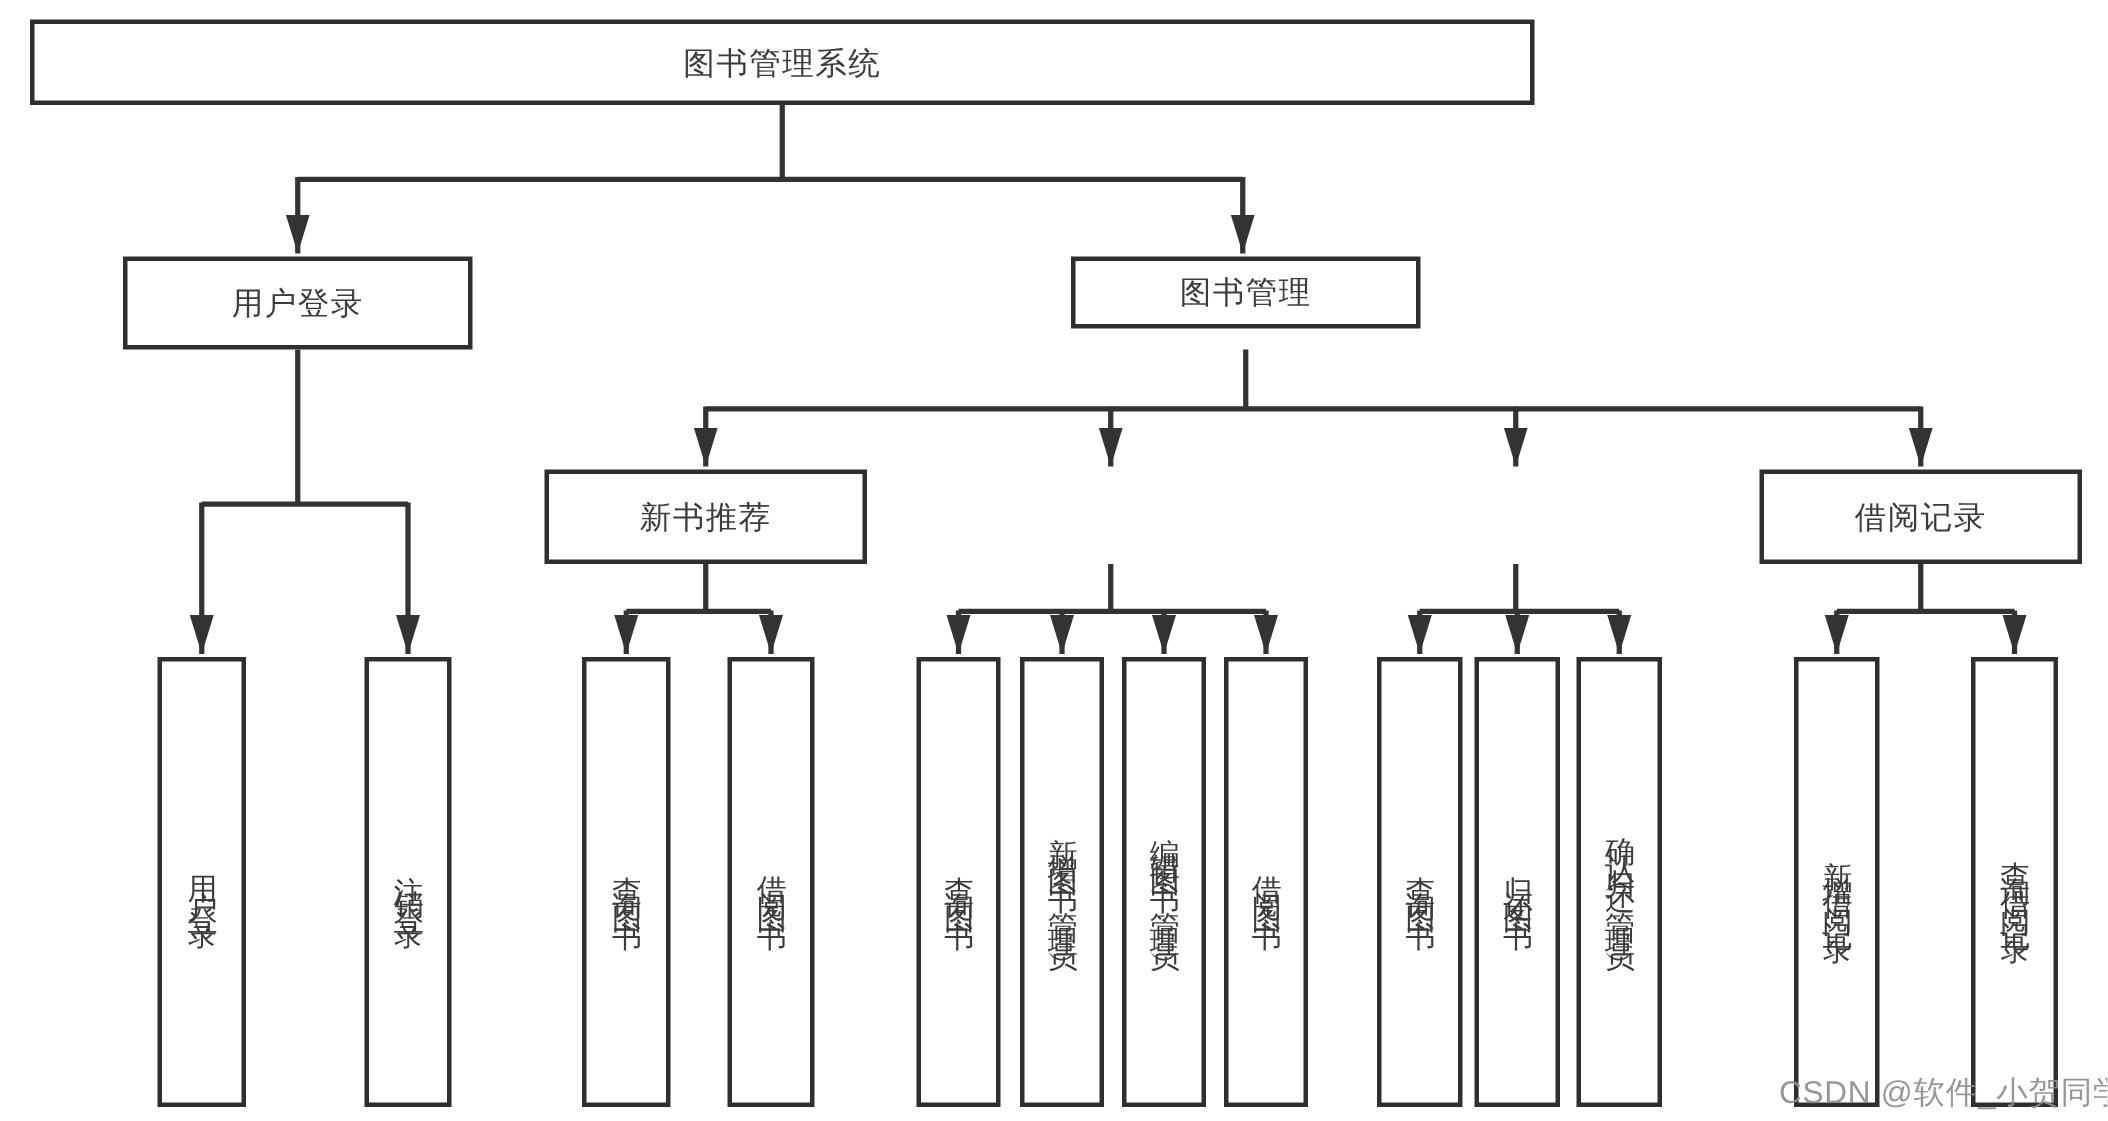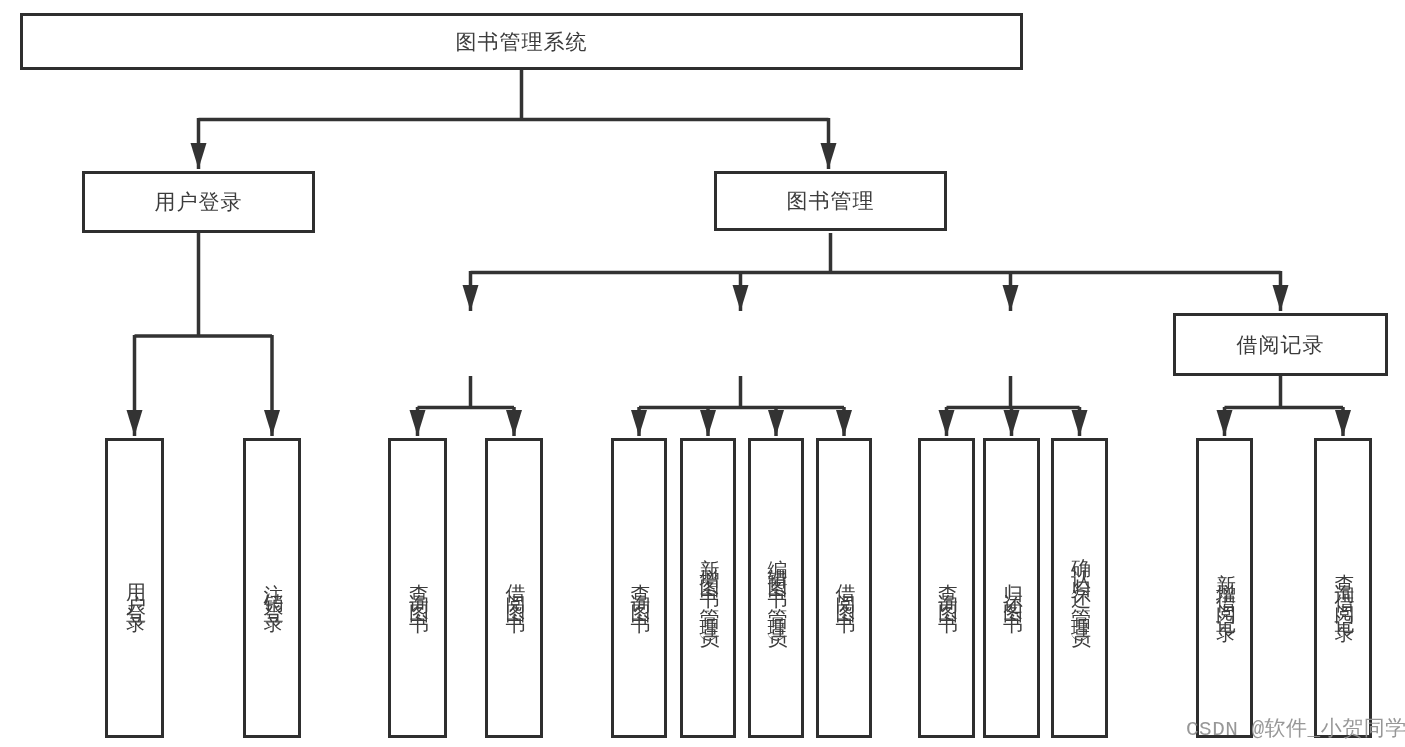--- a/index.html
+++ b/index.html
@@ -1,21 +1,21 @@
 <!DOCTYPE html>
 <html><head>
 <meta charset="utf-8">
 <style>
   html, body { margin: 0; padding: 0; background: #ffffff; }
   .stage {
     position: relative;
     width: 1405px;
     height: 747px;
     background: #ffffff;
-    font-family: Liberation Mono, monospace;
+    font-family: Liberation Sans, sans-serif;
     overflow: hidden;
   }
   .wires {
     position: absolute;
     left: 0; top: 0;
     width: 1405px; height: 747px;
     z-index: 1;
   }
   .node {
     position: absolute;
@@ -44,21 +44,21 @@
     font-size: 21px;
     color: #8f8f8f;
     opacity: 0.92;
     letter-spacing: 0.5px;
     white-space: nowrap;
     z-index: 3;
   }
   
   #n-root  { left: 20px;  top: 13px;  width: 1003px; height: 57px; }
   #n-login { left: 82px;  top: 171px; width: 233px;  height: 62px; }
-  #n-mgmt  { left: 714px; top: 171px; width: 233px;  height: 60px; }
+  #n-mgmt  { left: 714px; top: 171px; width: 233px;  height: 48px; }
   #n-l3-0  { left: 363px; top: 313px; width: 215px;  height: 63px; }
   #n-l3-1  { left: 633px; top: 313px; width: 215px;  height: 63px; }
   #n-l3-2  { left: 903px; top: 313px; width: 215px;  height: 63px; }
   #n-l3-3  { left: 1173px;top: 313px; width: 215px;  height: 63px; }
   .vbox    { top: 438px; height: 300px; }
   #leaf-0  { left: 105px;  width: 59px; }
   #leaf-1  { left: 243px;  width: 58px; }
   #leaf-2  { left: 388px;  width: 59px; }
   #leaf-3  { left: 485px;  width: 58px; }
   #leaf-4  { left: 611px;  width: 56px; }
@@ -123,20 +123,23 @@
     <span>图书管理系统</span>
   </div>
 
   <div class="node hbox" id="n-login">
     <span>用户登录</span>
   </div>
   <div class="node hbox" id="n-mgmt">
     <span>图书管理</span>
   </div>
 
+  <div class="node hbox" id="n-l3-0">
+    <span>新书推荐</span>
+  </div>
   <div class="node hbox" id="n-l3-3">
     <span>借阅记录</span>
   </div>
 
   <div class="node vbox" id="leaf-0">
     <span class="vtext">用户登录</span>
   </div>
   <div class="node vbox" id="leaf-1">
     <span class="vtext">注销登录</span>
   </div>

